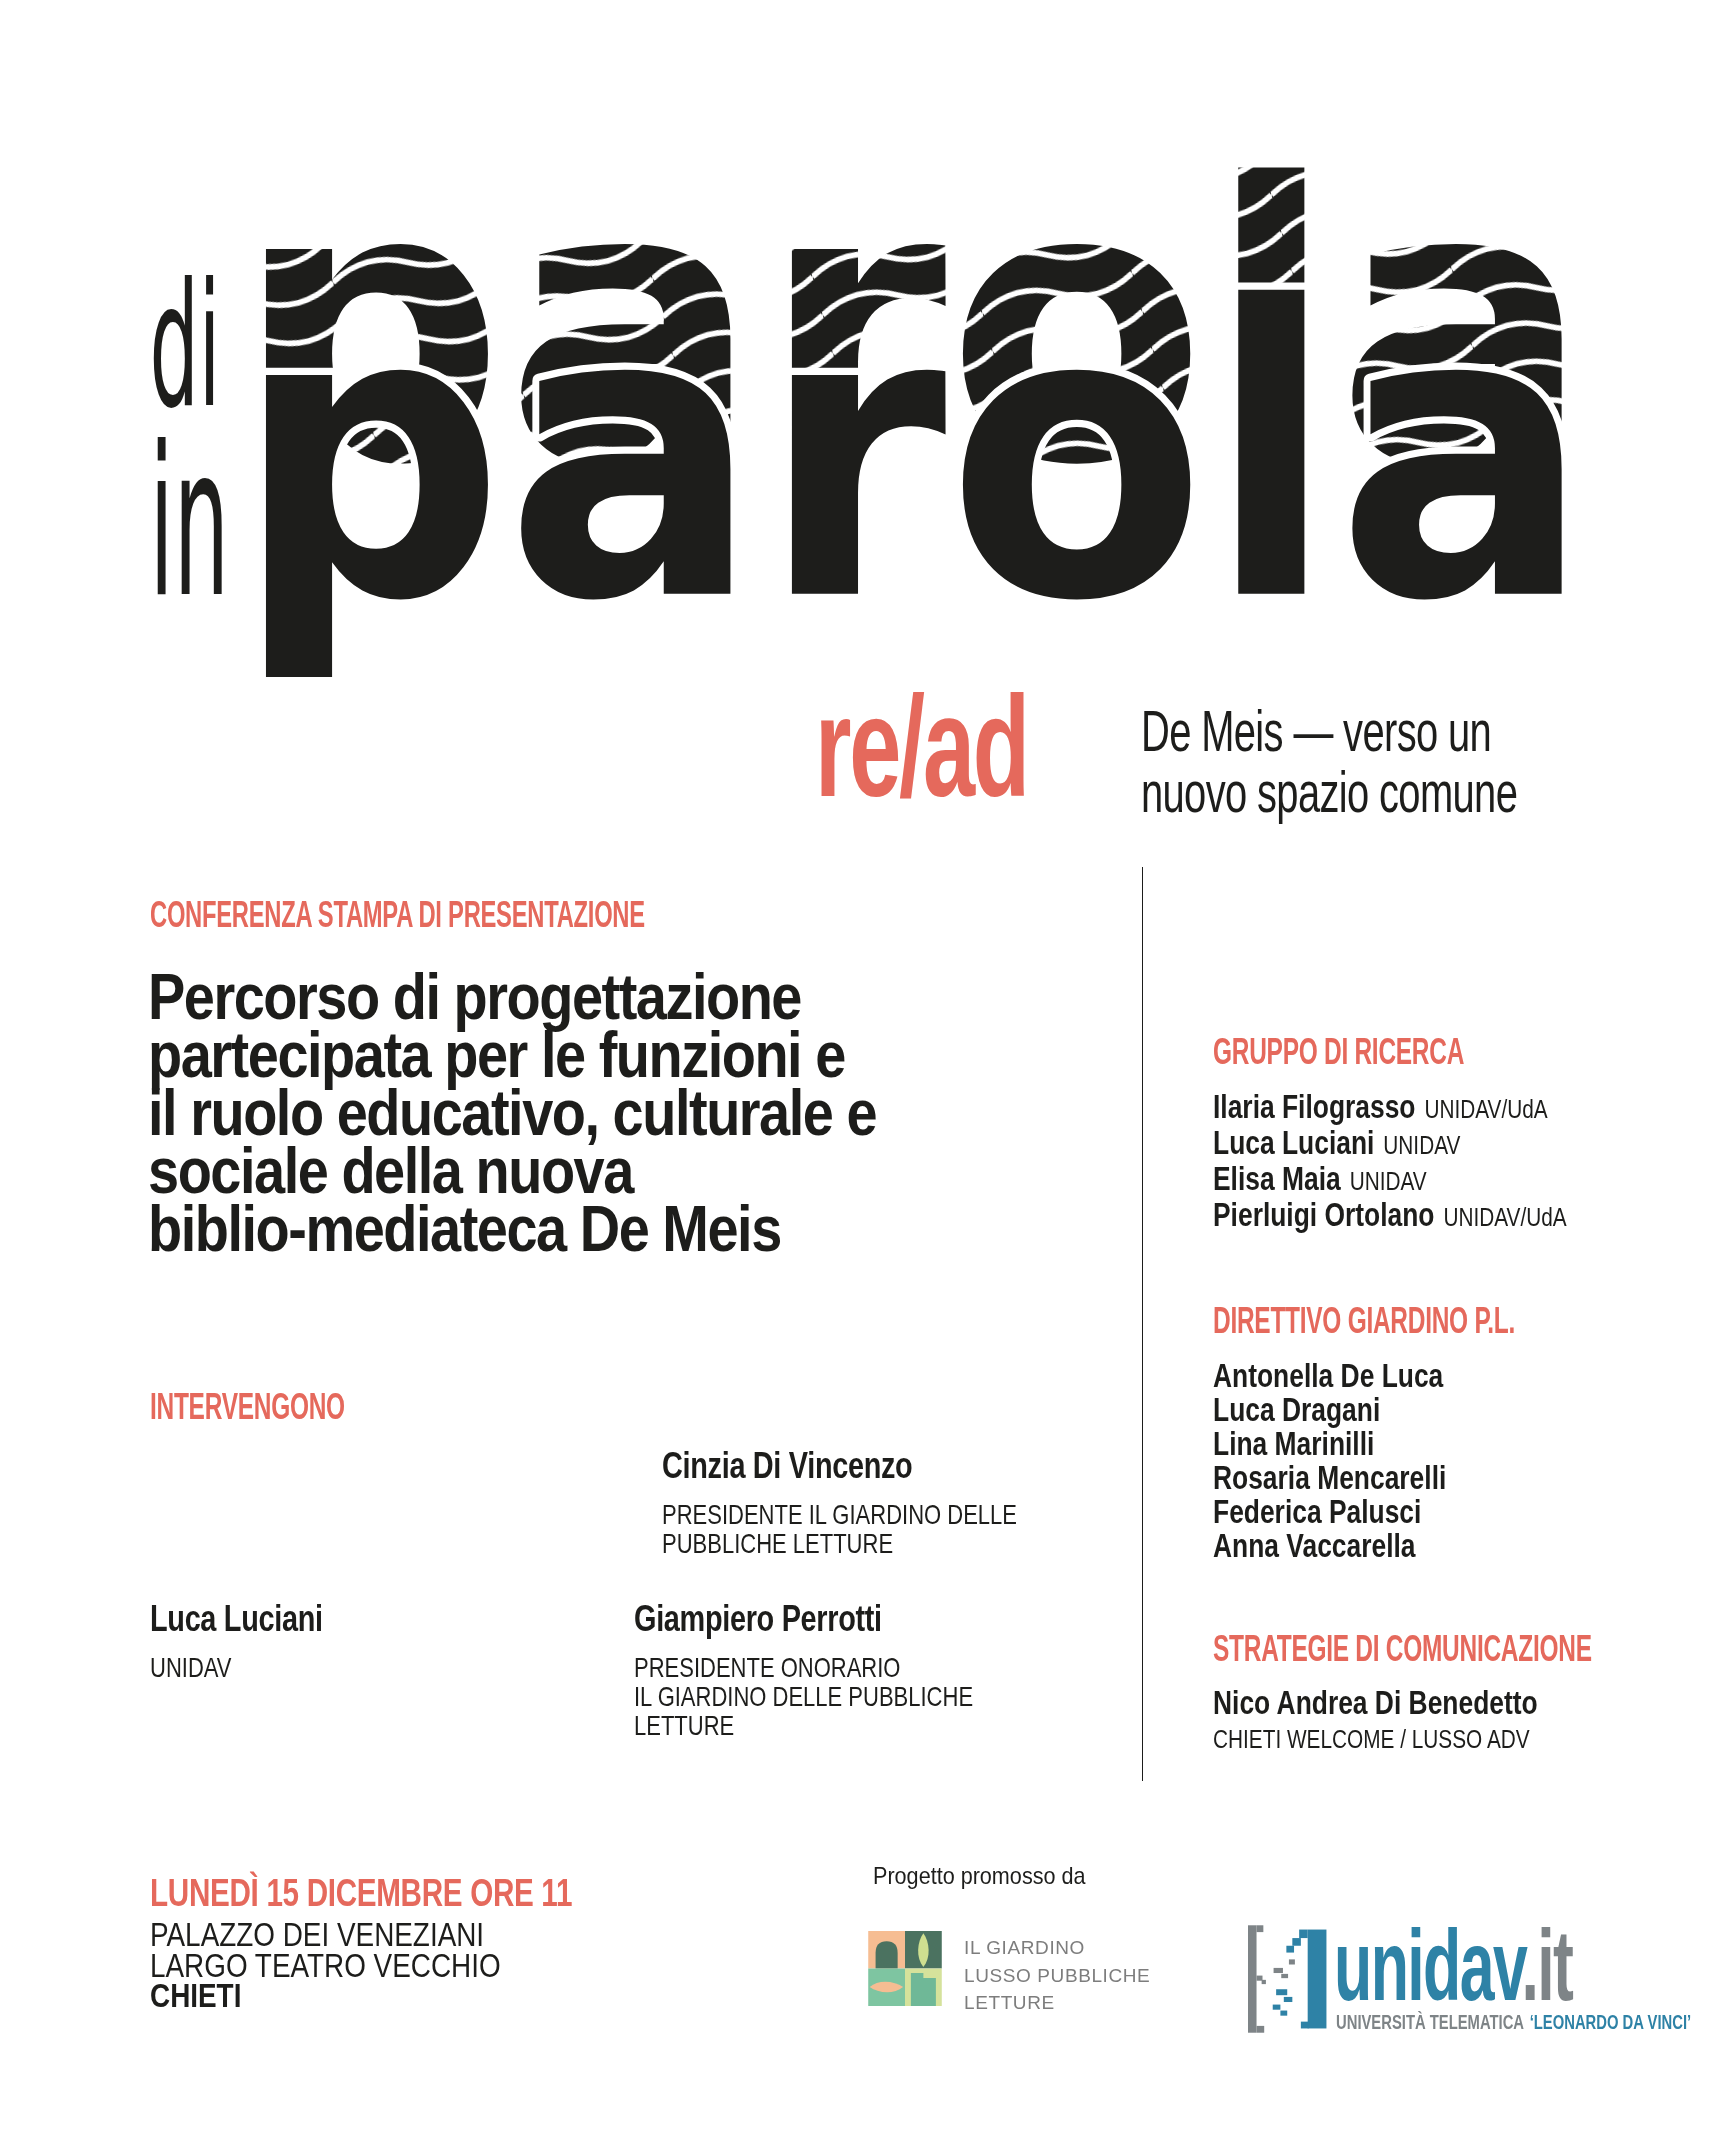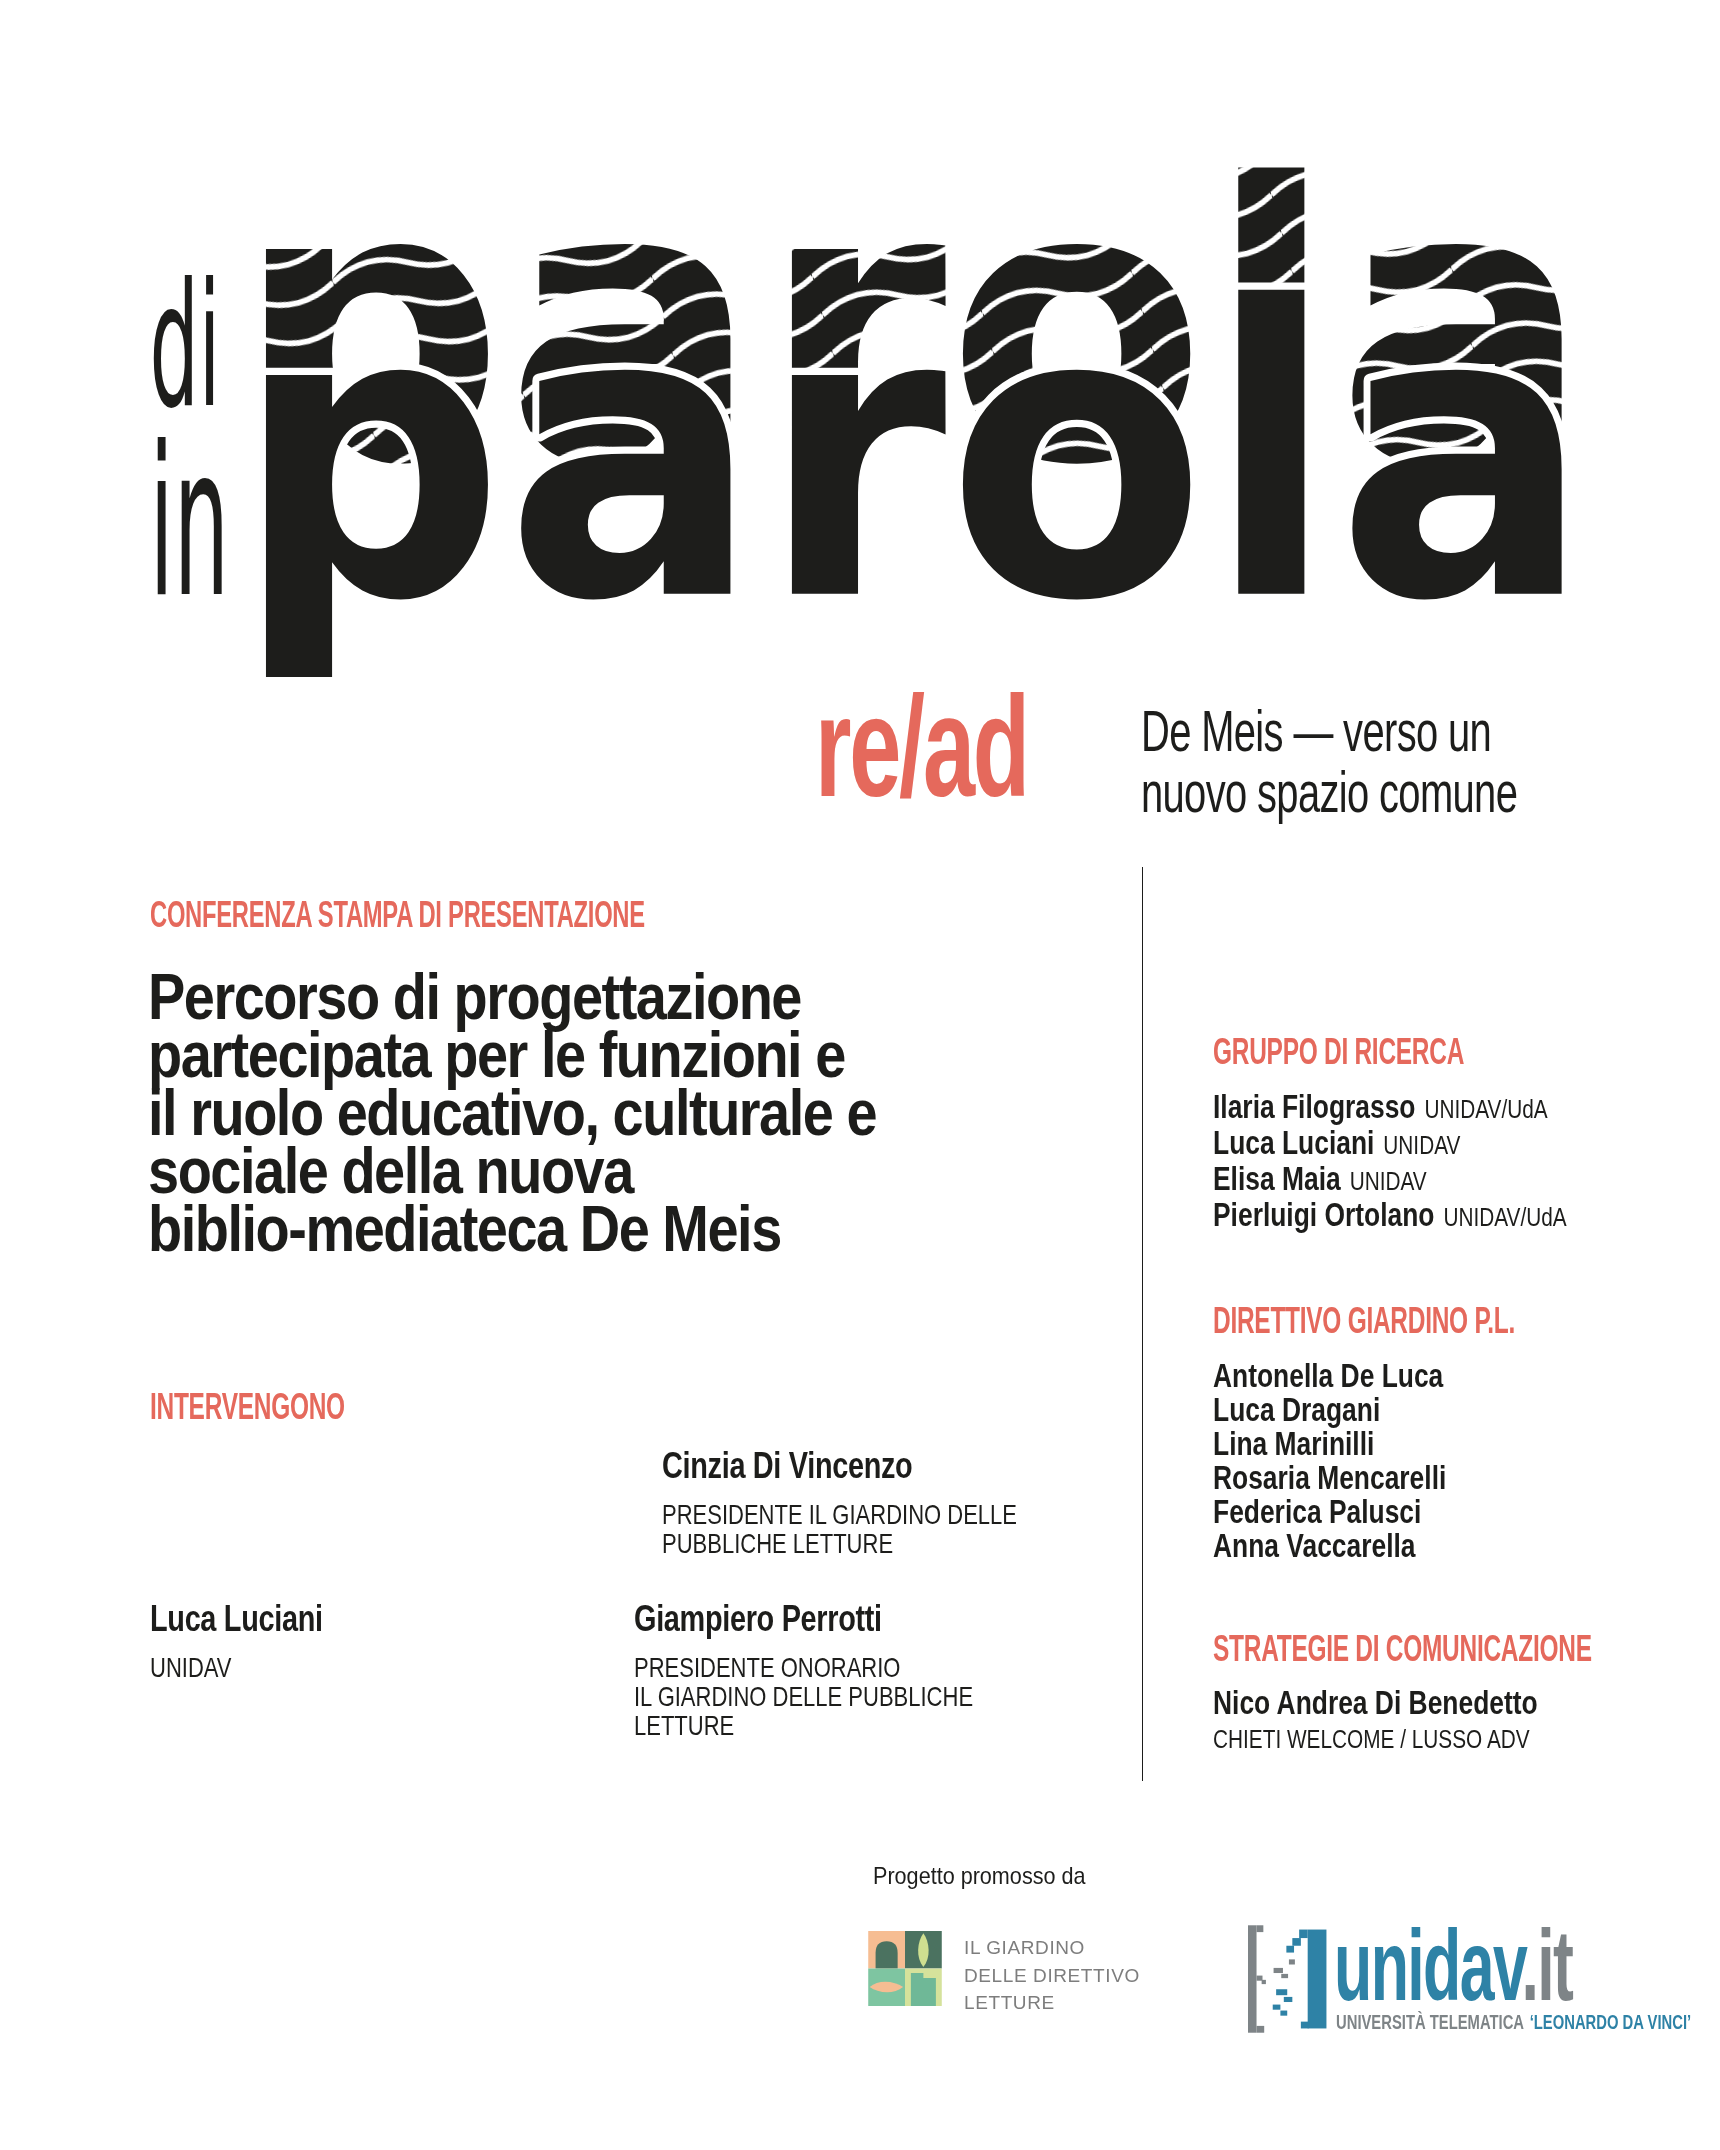--- a/index.html
+++ b/index.html
@@ -117,36 +117,44 @@
     <div><span class="rname">Rosaria Mencarelli</span></div>
     <div><span class="rname">Federica Palusci</span></div>
     <div><span class="rname">Anna Vaccarella</span></div>
   </div>
 
   <div class="abs hdr cond sx68" style="left:1213px;top:1628px;">STRATEGIE DI COMUNICAZIONE</div>
 
   <div class="abs nico-name cond sx80" style="left:1213px;top:1686px;">Nico Andrea Di Benedetto</div>
   <div class="abs nico-aff cond sx80" style="left:1213px;top:1726px;">CHIETI WELCOME / LUSSO ADV</div>
 
+  <div class="abs" style="left:150px;top:1873px;">
+    <div class="event-date cond sx78">LUNEDÌ 15 DICEMBRE ORE 11</div>
+    <div class="venue cond sx82" style="margin-top:6px;">
+      <div>PALAZZO DEI VENEZIANI</div>
+      <div>LARGO TEATRO VECCHIO</div>
+      <div class="city">CHIETI</div>
+    </div>
+  </div>
 
   <div class="abs progetto cond sx90" style="left:873px;top:1862px;">Progetto promosso da</div>
 
   <svg class="abs" style="left:868px;top:1931px;" width="74" height="75" viewBox="0 0 200 204">
     <rect x="0" y="0" width="100" height="102" fill="#F6BD92"></rect>
     <path d="M20 102 L20 60 Q20 28 50 28 Q80 28 80 60 L80 102 Z" fill="#4B7260"></path>
     <rect x="100" y="0" width="100" height="102" fill="#4B7260"></rect>
     <path d="M150 6 C167 29 171 73 150 98 C129 73 133 29 150 6 Z" fill="#CFDF90"></path>
     <rect x="0" y="102" width="100" height="102" fill="#7EC5A1"></rect>
     <path d="M4 152 C27 131 70 135 95 152 C70 173 27 169 4 152 Z" fill="#F6BD92"></path>
     <rect x="100" y="102" width="100" height="102" fill="#D5E29B"></rect>
     <path d="M116 204 L116 114 L150 114 L150 128 L184 128 L184 204 Z" fill="#6FB897"></path>
   </svg>
   <div class="abs giardino-text" style="left:964px;top:1934px;">
     <div>IL GIARDINO</div>
-    <div>DELLE DIRETTIVO</div>
+    <div>LUSSO PUBBLICHE</div>
     <div>LETTURE</div>
   </div>
 
   <svg class="abs" style="left:1248px;top:1925px;" width="81" height="108" viewBox="0 0 190 252">
 
     <rect x="0" y="0" width="20" height="252" fill="#7E8487"></rect>
     <rect x="20" y="0" width="16" height="16" fill="#7E8487"></rect>
     <rect x="20" y="118" width="14" height="12" fill="#7E8487"></rect>
     <rect x="32" y="128" width="10" height="10" fill="#7E8487"></rect>
     <rect x="20" y="236" width="18" height="16" fill="#7E8487"></rect>

